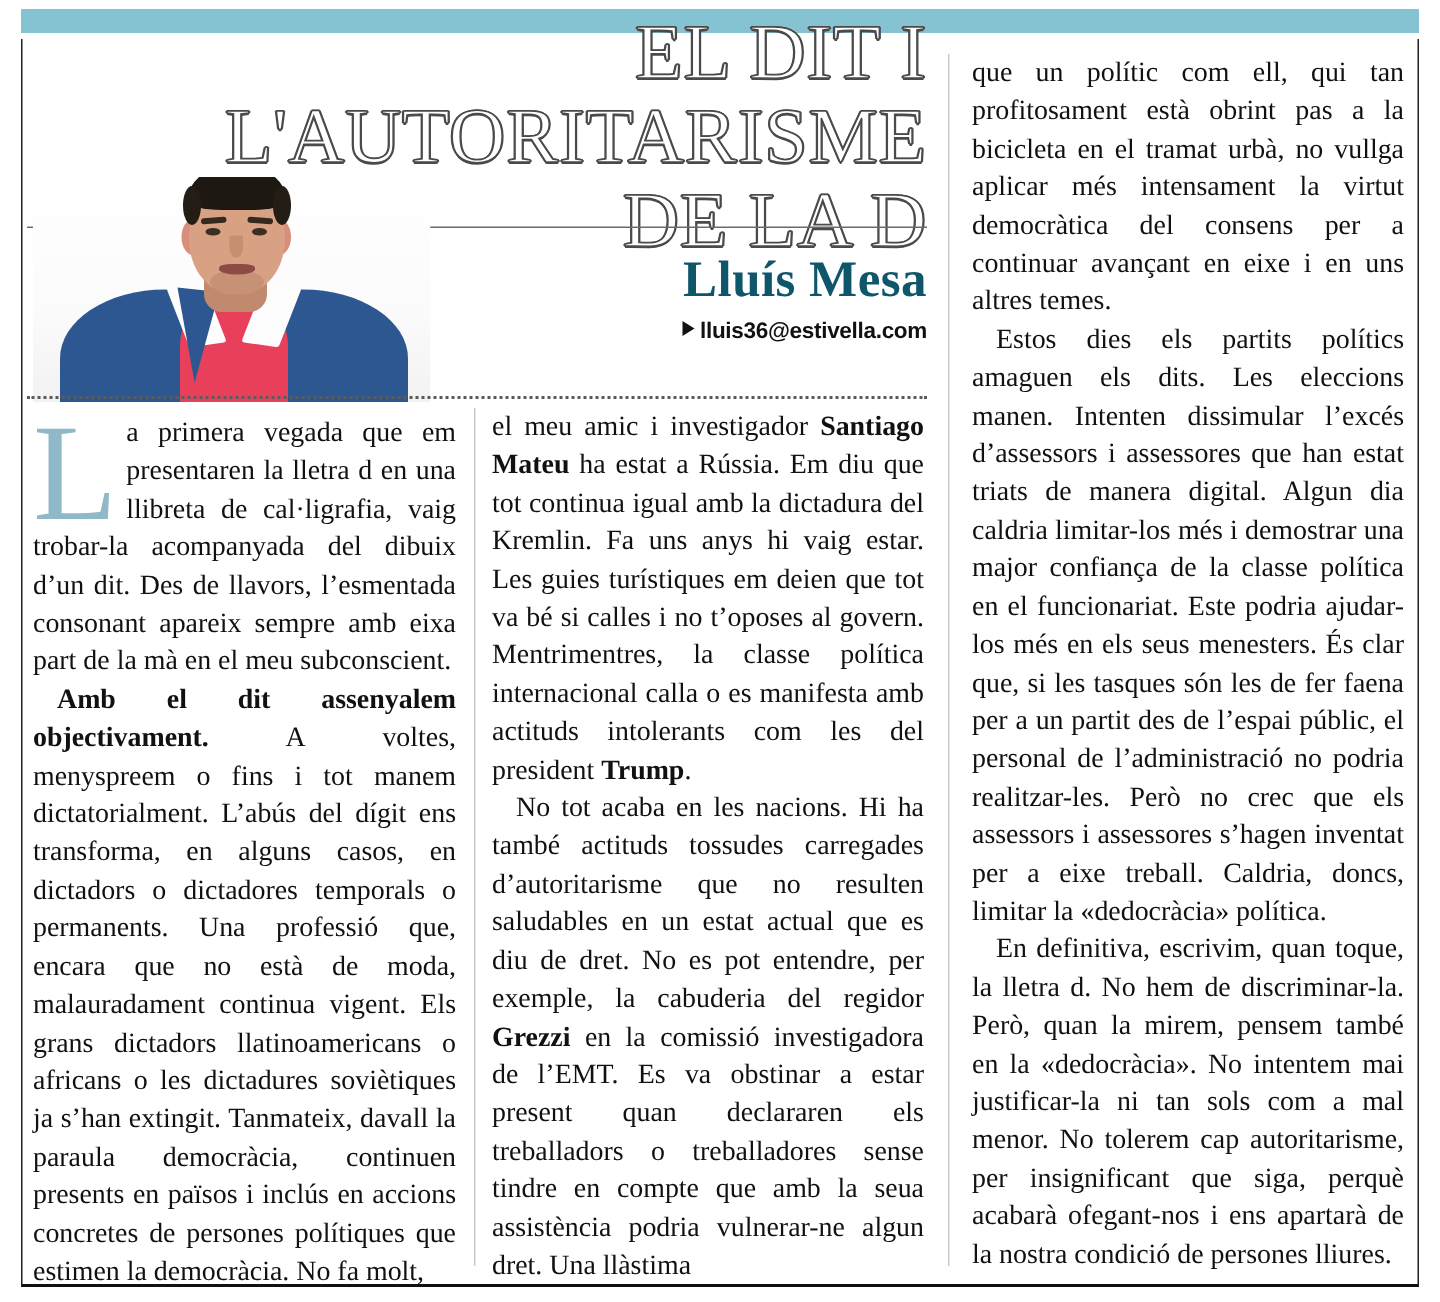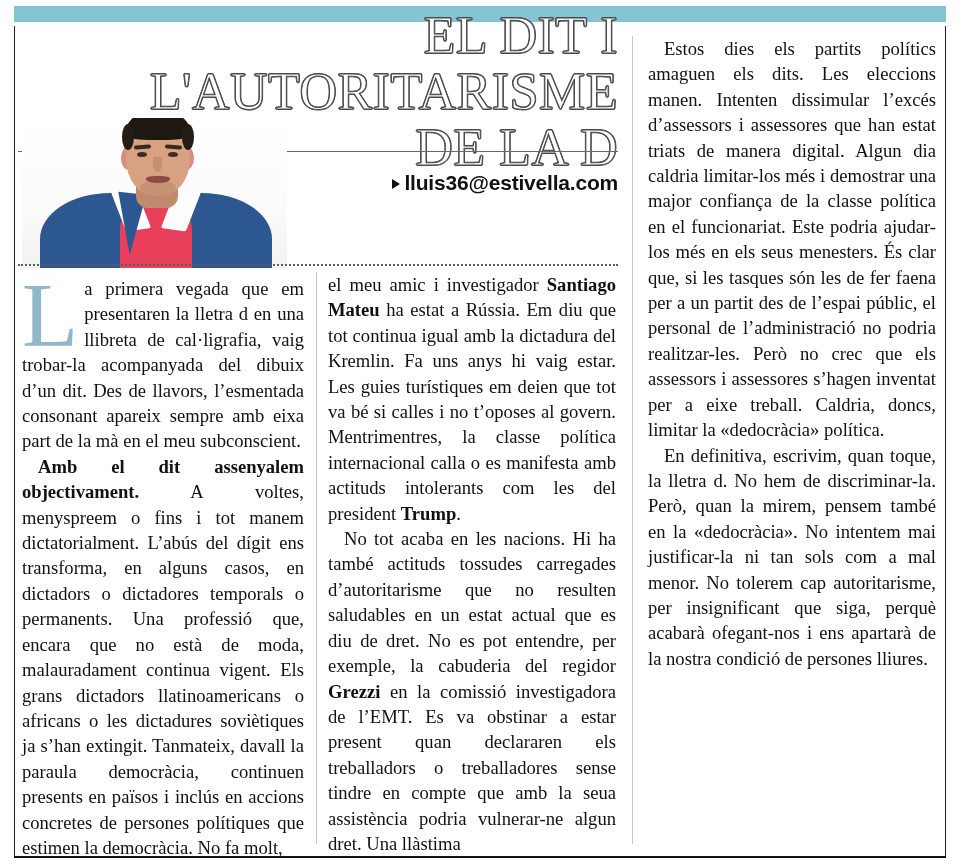--- a/index.html
+++ b/index.html
@@ -236,21 +236,21 @@
     font-weight: bold;
     font-size: 34px;
     line-height: 38px;
     color: #10566a;
     letter-spacing: 0.3px;
   }
   .byline-mail {
     margin-top: 6px;
     font-family: "Liberation Sans", "DejaVu Sans", sans-serif;
     font-weight: bold;
-    font-size: 21px;
+    font-size: 15px;
     line-height: 18px;
     color: #111;
     letter-spacing: -0.2px;
     white-space: nowrap;
   }
   .tri {
     display: inline-block;
     width: 0; height: 0;
     border-top: 5px solid transparent;
     border-bottom: 5px solid transparent;
@@ -341,20 +341,21 @@
       <div class="ph-brow-l"></div>
       <div class="ph-brow-r"></div>
       <div class="ph-eye-l"></div>
       <div class="ph-eye-r"></div>
       <div class="ph-nose"></div>
       <div class="ph-mouth"></div>
     </div>
   </div>
 
   <div class="byline">
+    <div class="byline-name">Lluís Mesa</div>
     <div class="byline-mail">
       <span class="tri"></span><span>lluis36@estivella.com</span>
     </div>
   </div>
 
   <div class="dotted-rule"></div>
 
   <div class="vrule v1"></div>
   <div class="vrule v2"></div>
 
@@ -366,17 +367,18 @@
       <b>Amb el dit assenyalem objectivament.</b><span> A voltes, menyspreem o fins i tot manem dictatorialment. L’abús del dígit ens transforma, en alguns casos, en dictadors o dictadores temporals o permanents. Una professió que, encara  que no està de moda, malauradament continua vigent. Els grans dictadors llatinoamericans o africans o les dictadures soviètiques ja s’han extingit. Tanmateix, davall la paraula democràcia, continuen presents en països i inclús en accions concretes de persones polítiques que estimen la democràcia. No fa molt,</span>
     </p>
   </div>
 
   <div class="col" id="col2">
     <p class="first"><span>el meu amic i investigador </span><b>Santiago Mateu</b><span> ha estat a Rússia. Em diu que tot continua igual amb la dictadura del Kremlin. Fa uns anys hi vaig estar. Les guies turístiques em deien que  tot va bé si calles i no t’oposes al govern. Mentrimentres, la classe política internacional calla o es manifesta amb actituds intolerants com les del president </span><b>Trump</b><span>.</span></p>
     <p><span>No tot acaba en les nacions. Hi ha també actituds tossudes carregades d’autoritarisme que no resulten saludables en un estat actual que es diu de dret. No es pot entendre, per exemple, la cabuderia del regidor </span><b>Grezzi</b><span> en la comissió investigadora de l’EMT. Es va obstinar  a estar present quan declararen els treballadors o treballadores sense tindre en compte que amb la seua assistència podria vulnerar-ne algun dret. Una llàstima</span></p>
   </div>
 
   <div class="col" id="col3">
+    <p class="first">que un polític com ell, qui tan profitosament està obrint pas a la bicicleta en el tramat urbà, no vullga aplicar més intensament la virtut democràtica del consens per a continuar avançant en eixe i en uns altres temes.</p>
     <p>Estos dies els partits polítics amaguen els dits. Les eleccions manen. Intenten dissimular l’excés d’assessors i assessores que han estat triats de manera digital. Algun dia caldria limitar-los més i demostrar una major confiança de la classe política en el funcionariat. Este podria ajudar-los més en els seus menesters. És clar que, si les tasques són les de fer faena per a un partit des de l’espai públic, el personal de l’administració no podria realitzar-les. Però no crec que els assessors i assessores s’hagen inventat per a eixe treball. Caldria, doncs, limitar la «dedocràcia» política.</p>
     <p>En definitiva, escrivim, quan toque, la lletra d. No hem de discriminar-la. Però, quan la mirem, pensem també en la «dedocràcia». No intentem mai justificar-la ni tan sols com a mal menor. No tolerem cap autoritarisme, per insignificant que siga, perquè acabarà ofegant-nos i ens apartarà de la nostra condició de persones lliures.</p>
   </div>
 
 </div>
 
 </body></html>

